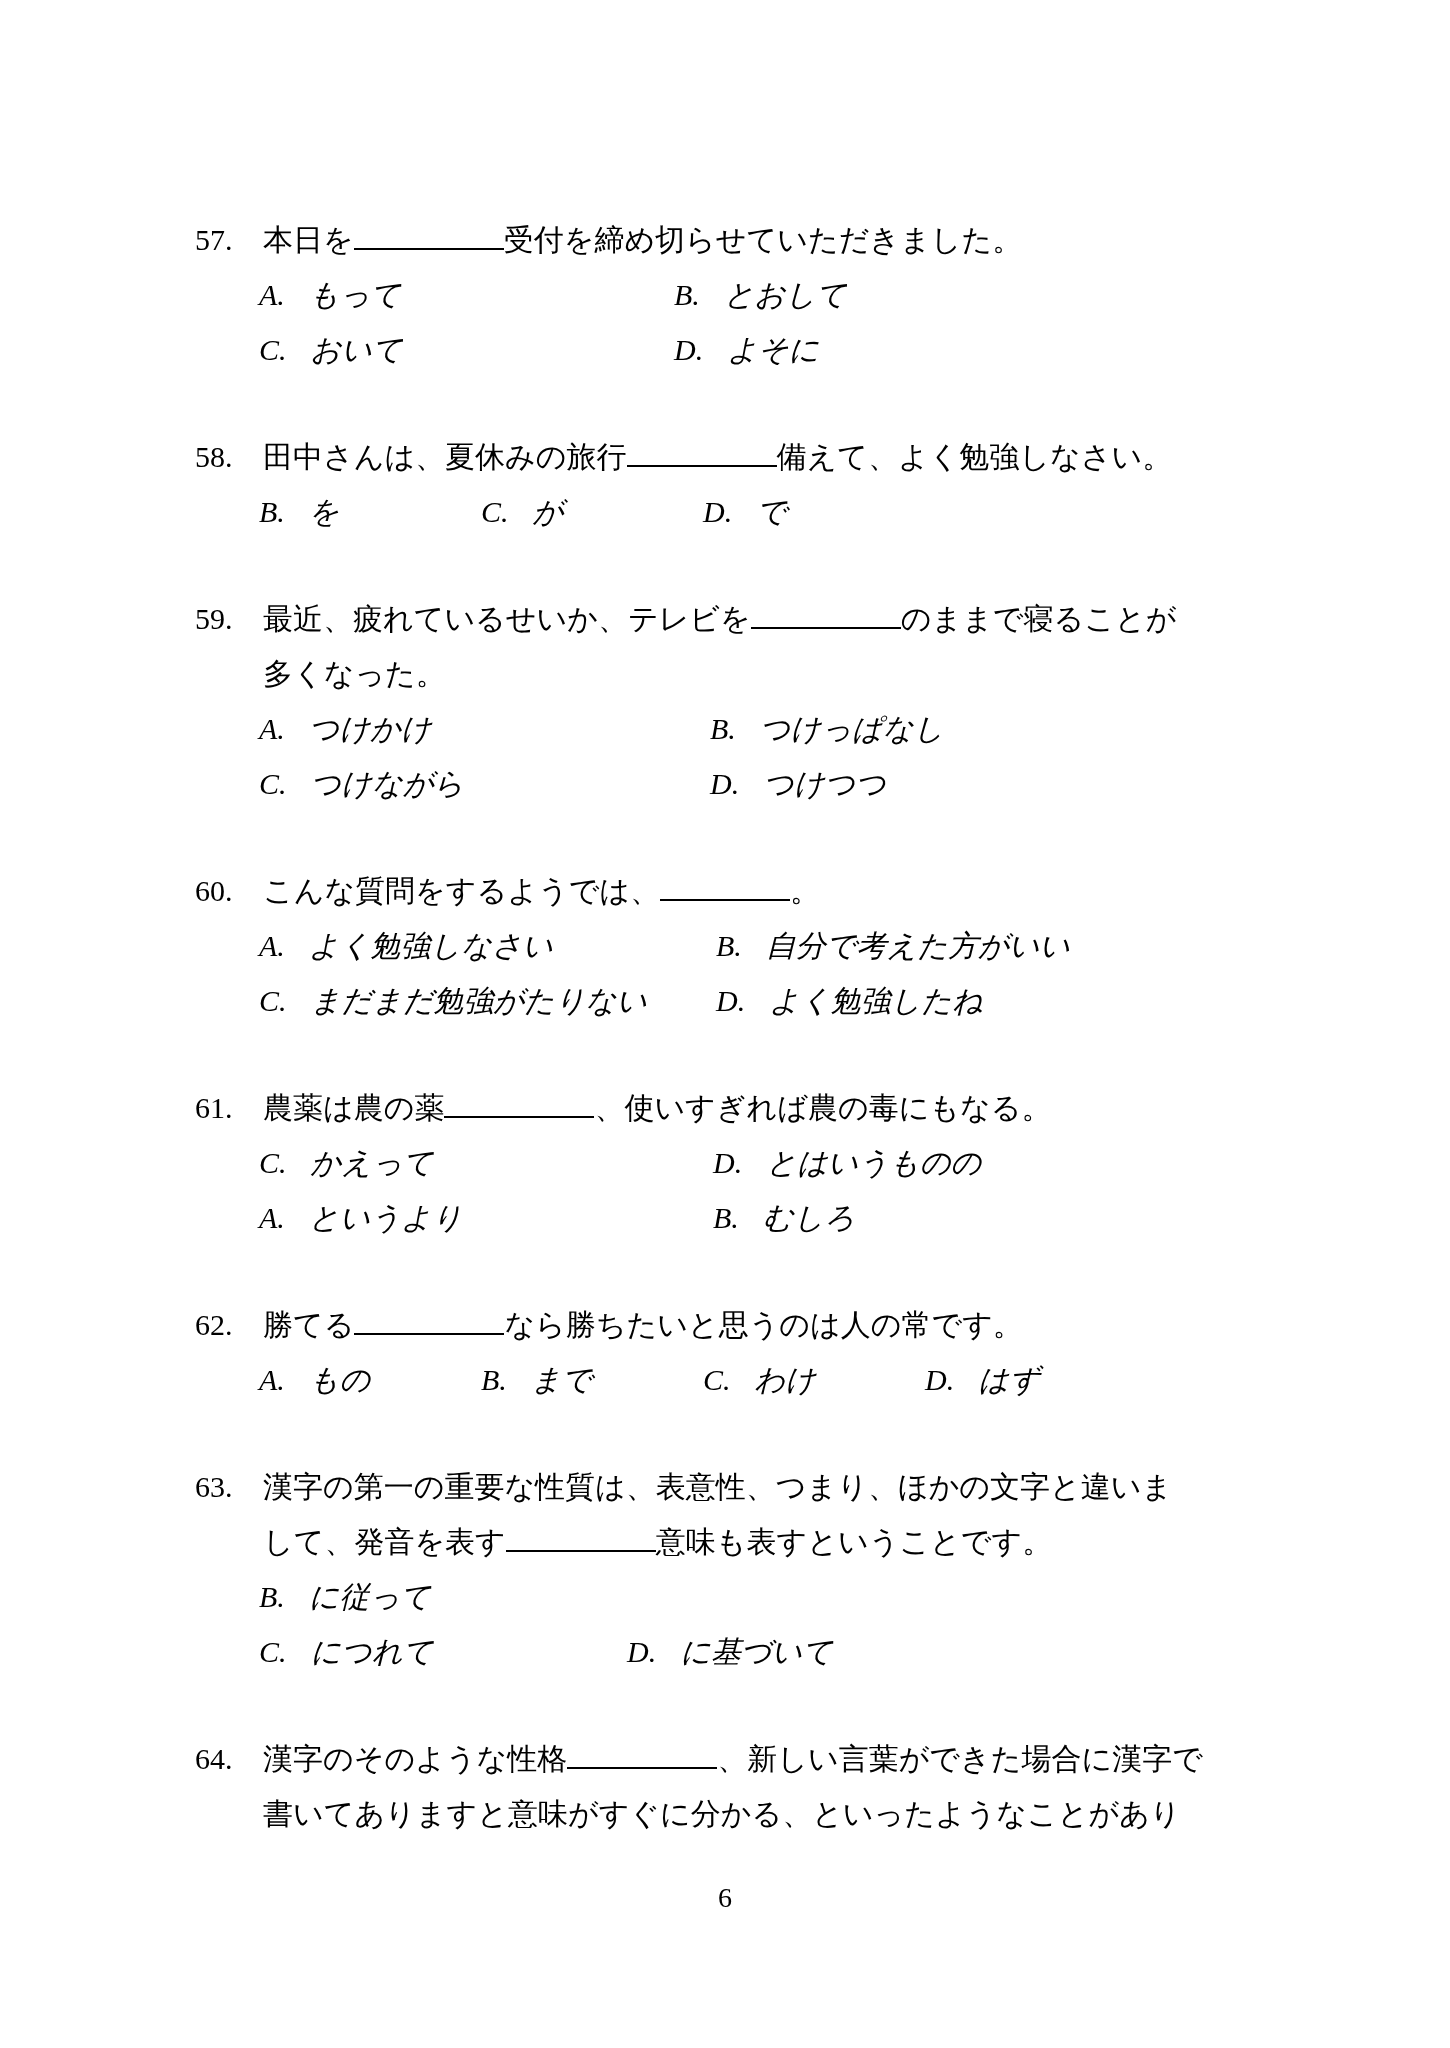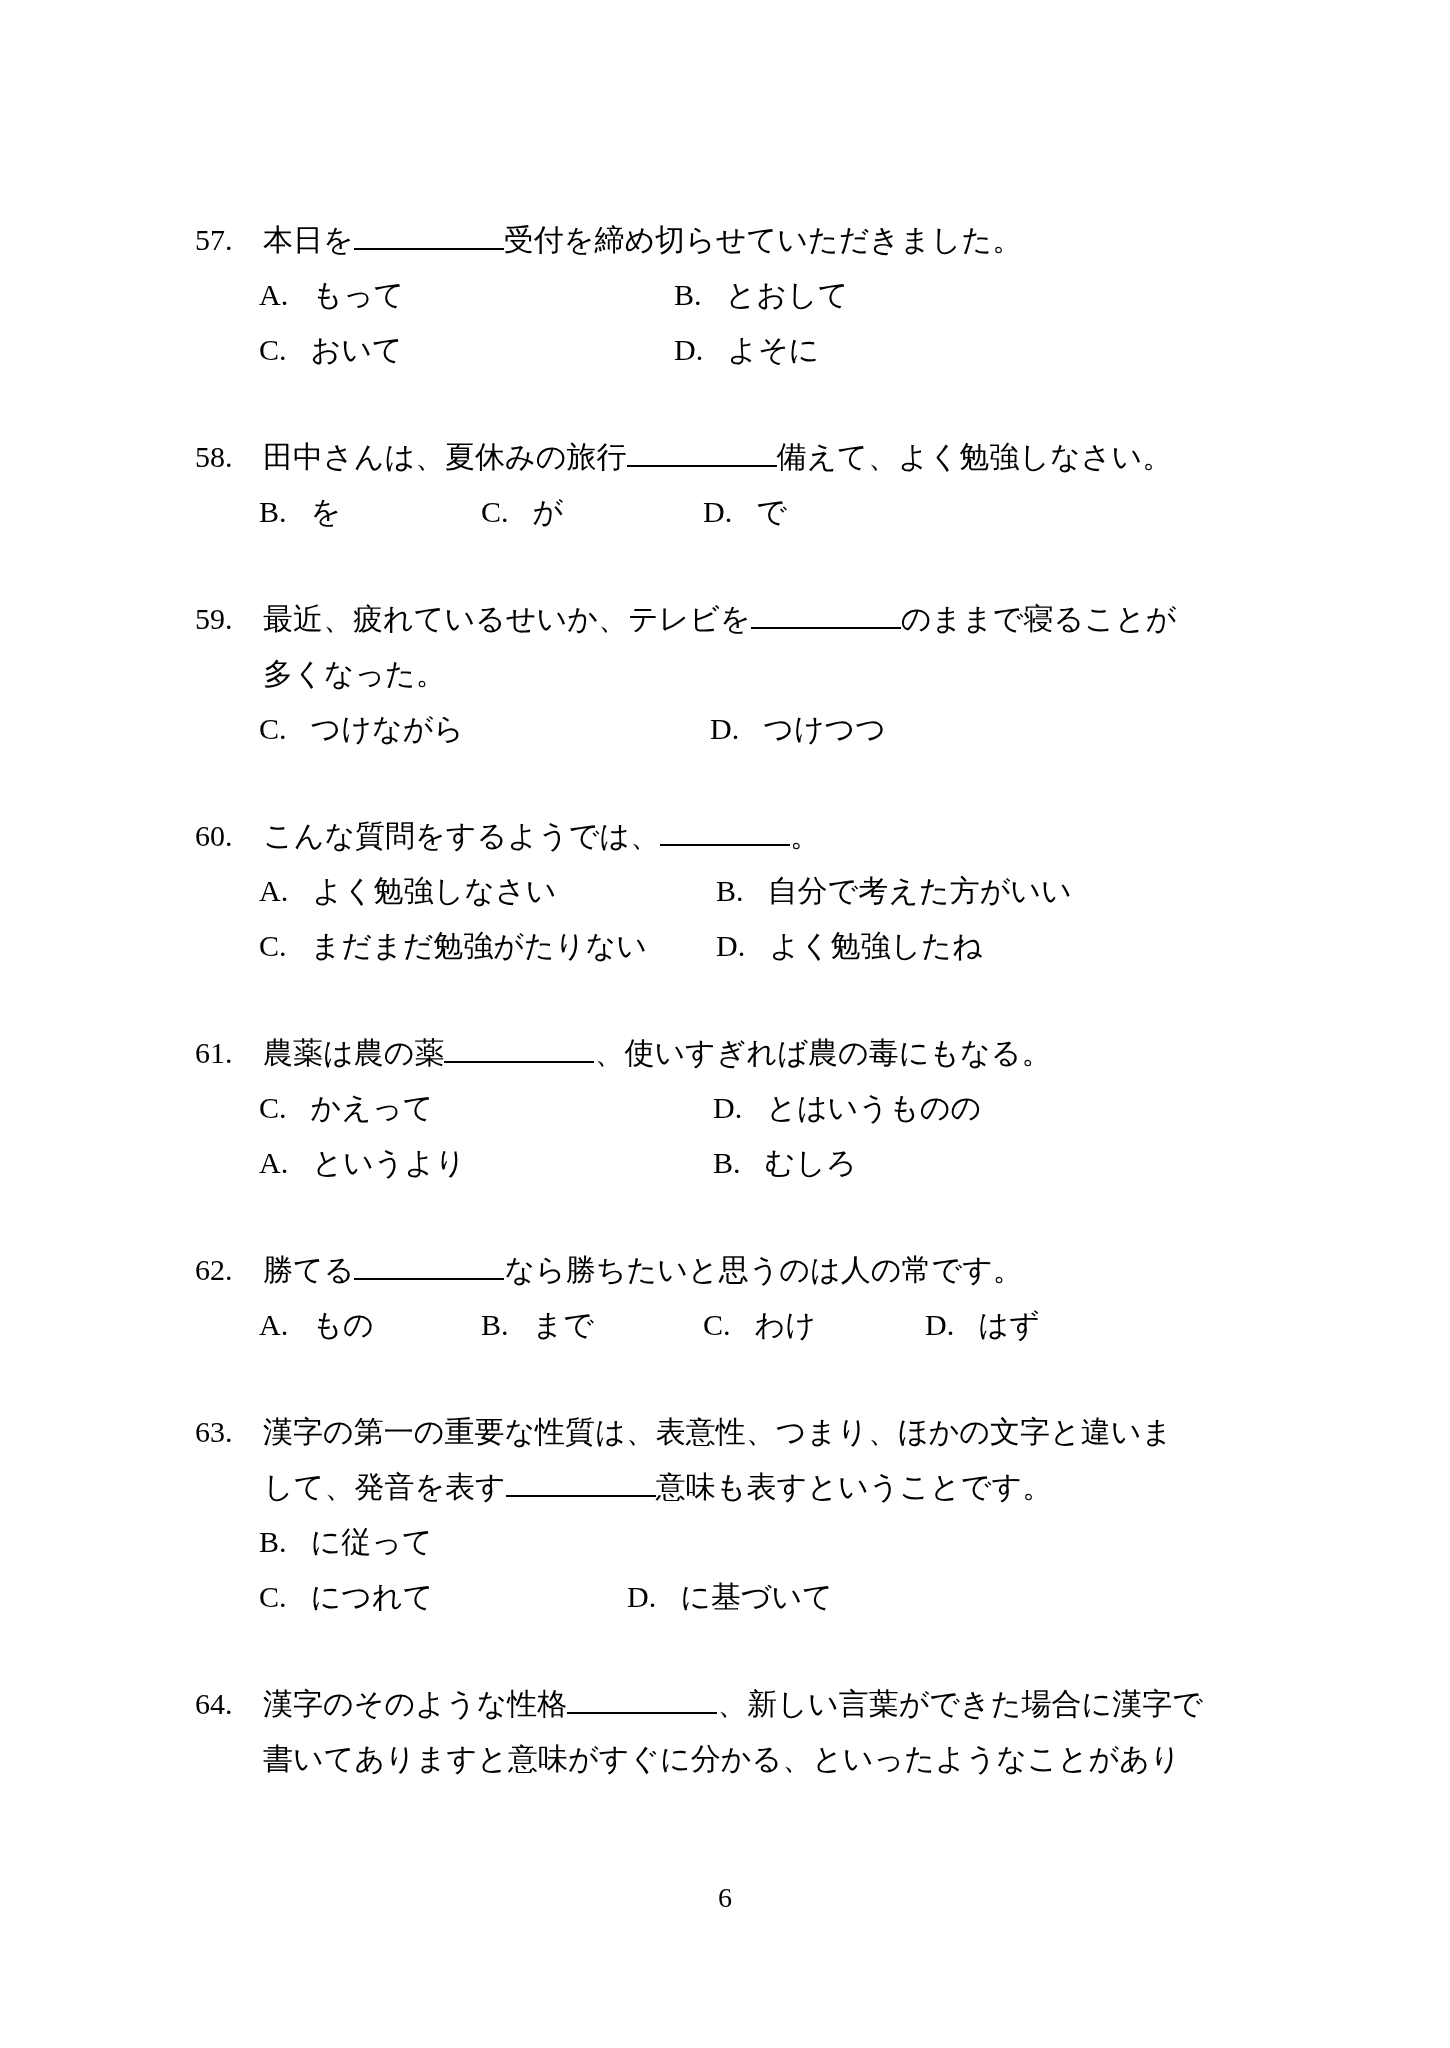--- a/index.html
+++ b/index.html
@@ -37,20 +37,21 @@
     display: inline-block;
     width: 150px;
     height: 8px;
     border-bottom: 2px solid #000000;
   }
   .blank-sm { width: 130px; }
   .opts {
     display: flex;
     padding-left: 64px;
     line-height: 55px;
+    font-style: italic;
   }
   .opt {
     flex: none;
     white-space: nowrap;
   }
   .opt-label {
     display: inline-block;
     margin-right: 24px;
   }
   
@@ -99,20 +100,24 @@
       <span class="opt"><span class="opt-label">D.</span><span>で</span></span>
     </div>
   </div>
 
   <div class="q q59">
     <div class="q-line">
       <span class="q-num">59.</span><span>最近、疲れているせいか、テレビを</span><span class="blank"></span><span>のままで寝ることが</span>
     </div>
     <div class="q-line indent">
       <span>多くなった。</span>
+    </div>
+    <div class="opts">
+      <span class="opt"><span class="opt-label">A.</span><span>つけかけ</span></span>
+      <span class="opt"><span class="opt-label">B.</span><span>つけっぱなし</span></span>
     </div>
     <div class="opts">
       <span class="opt"><span class="opt-label">C.</span><span>つけながら</span></span>
       <span class="opt"><span class="opt-label">D.</span><span>つけつつ</span></span>
     </div>
   </div>
 
   <div class="q q60">
     <div class="q-line">
       <span class="q-num">60.</span><span>こんな質問をするようでは、</span><span class="blank blank-sm"></span><span>。</span>

